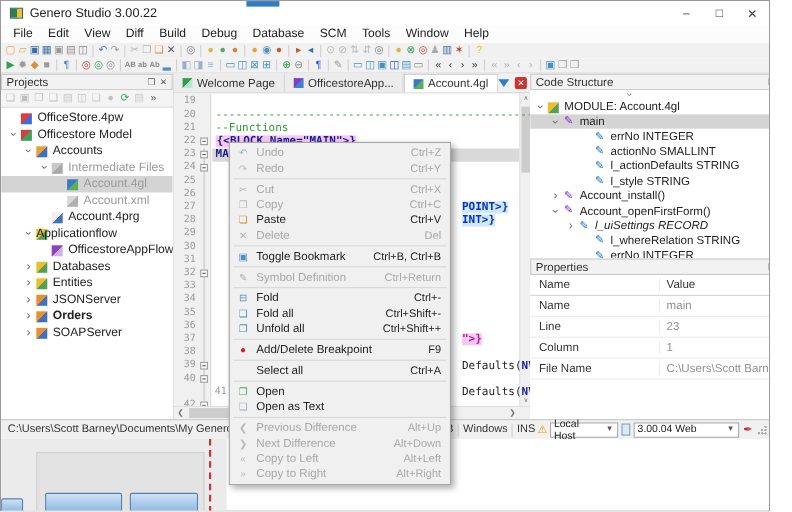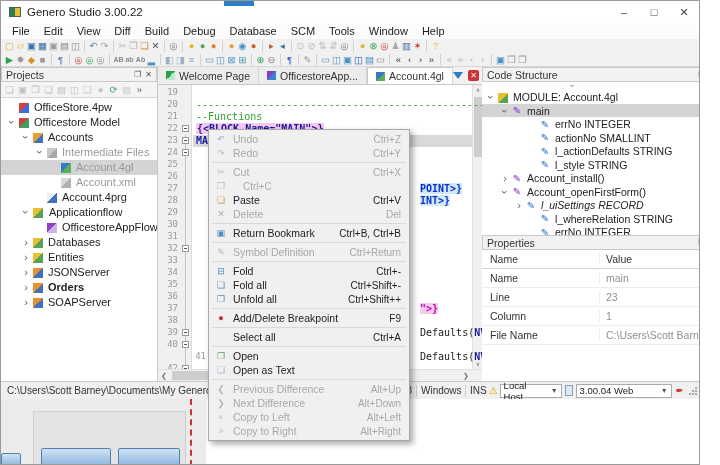--- a/index.html
+++ b/index.html
@@ -291,21 +291,21 @@
             <span class="ticon" style="left: 60px; background: linear-gradient(135deg, rgb(216, 216, 216) 50%, rgb(176, 176, 176) 50%);"></span>
             <span class="tlabel dim" style="left: 75px;">Account.xml</span>
           </div>
           <div class="tree-row" style="top: 92px; height: 15px;">
             <span class="ticon" style="left: 46px; background: linear-gradient(135deg, rgb(240, 240, 240) 50%, rgb(64, 112, 192) 50%);"></span>
             <span class="tlabel" style="left: 61px;">Account.4prg</span>
           </div>
           <div class="tree-row" style="top: 107px; height: 15px;">
             <span class="chev exp" style="left: 20px;">›</span>
             <span class="ticon" style="left: 32px; background: linear-gradient(135deg, rgb(232, 192, 48) 50%, rgb(88, 160, 88) 50%);"></span>
-            <span class="tlabel" style="left: 48px; text-align: right;">Applicationflow</span>
+            <span class="tlabel" style="left: 32px; text-align: right;">Applicationflow</span>
           </div>
           <div class="tree-row" style="top: 122px; height: 15px;">
             <span class="ticon" style="left: 46px; background: linear-gradient(135deg, rgb(144, 64, 192) 50%, rgb(208, 176, 232) 50%);"></span>
             <span class="tlabel" style="left: 61px;">OfficestoreAppFlow.4ba</span>
           </div>
           <div class="tree-row" style="top: 137px; height: 15px;">
             <span class="chev" style="left: 20px;">›</span>
             <span class="ticon" style="left: 32px; background: linear-gradient(135deg, rgb(232, 192, 48) 50%, rgb(88, 160, 88) 50%);"></span>
             <span class="tlabel" style="left: 47px;">Databases</span>
           </div>
@@ -549,36 +549,37 @@
         <span class="cm-shortcut">Ctrl+Y</span>
       </div>
       <div class="cm-sep"></div>
       <div class="cm-item disabled">
         <span class="cm-icon" style="color: rgb(184, 184, 184);">✂</span>
         <span class="cm-label">Cut</span>
         <span class="cm-shortcut">Ctrl+X</span>
       </div>
       <div class="cm-item disabled">
         <span class="cm-icon" style="color: rgb(184, 184, 184);">❐</span>
+        <span class="cm-label">Copy</span>
         <span class="cm-shortcut">Ctrl+C</span>
       </div>
       <div class="cm-item">
         <span class="cm-icon" style="color: rgb(217, 143, 51);">❏</span>
         <span class="cm-label">Paste</span>
         <span class="cm-shortcut">Ctrl+V</span>
       </div>
       <div class="cm-item disabled">
         <span class="cm-icon" style="color: rgb(176, 176, 176);">✕</span>
         <span class="cm-label">Delete</span>
         <span class="cm-shortcut">Del</span>
       </div>
       <div class="cm-sep"></div>
       <div class="cm-item">
         <span class="cm-icon" style="color: rgb(74, 144, 194);">▣</span>
-        <span class="cm-label">Return Bookmark</span>
+        <span class="cm-label">Toggle Bookmark</span>
         <span class="cm-shortcut">Ctrl+B, Ctrl+B</span>
       </div>
       <div class="cm-sep"></div>
       <div class="cm-item disabled">
         <span class="cm-icon" style="color: rgb(176, 176, 176);">✎</span>
         <span class="cm-label">Symbol Definition</span>
         <span class="cm-shortcut">Ctrl+Return</span>
       </div>
       <div class="cm-sep"></div>
       <div class="cm-item">

